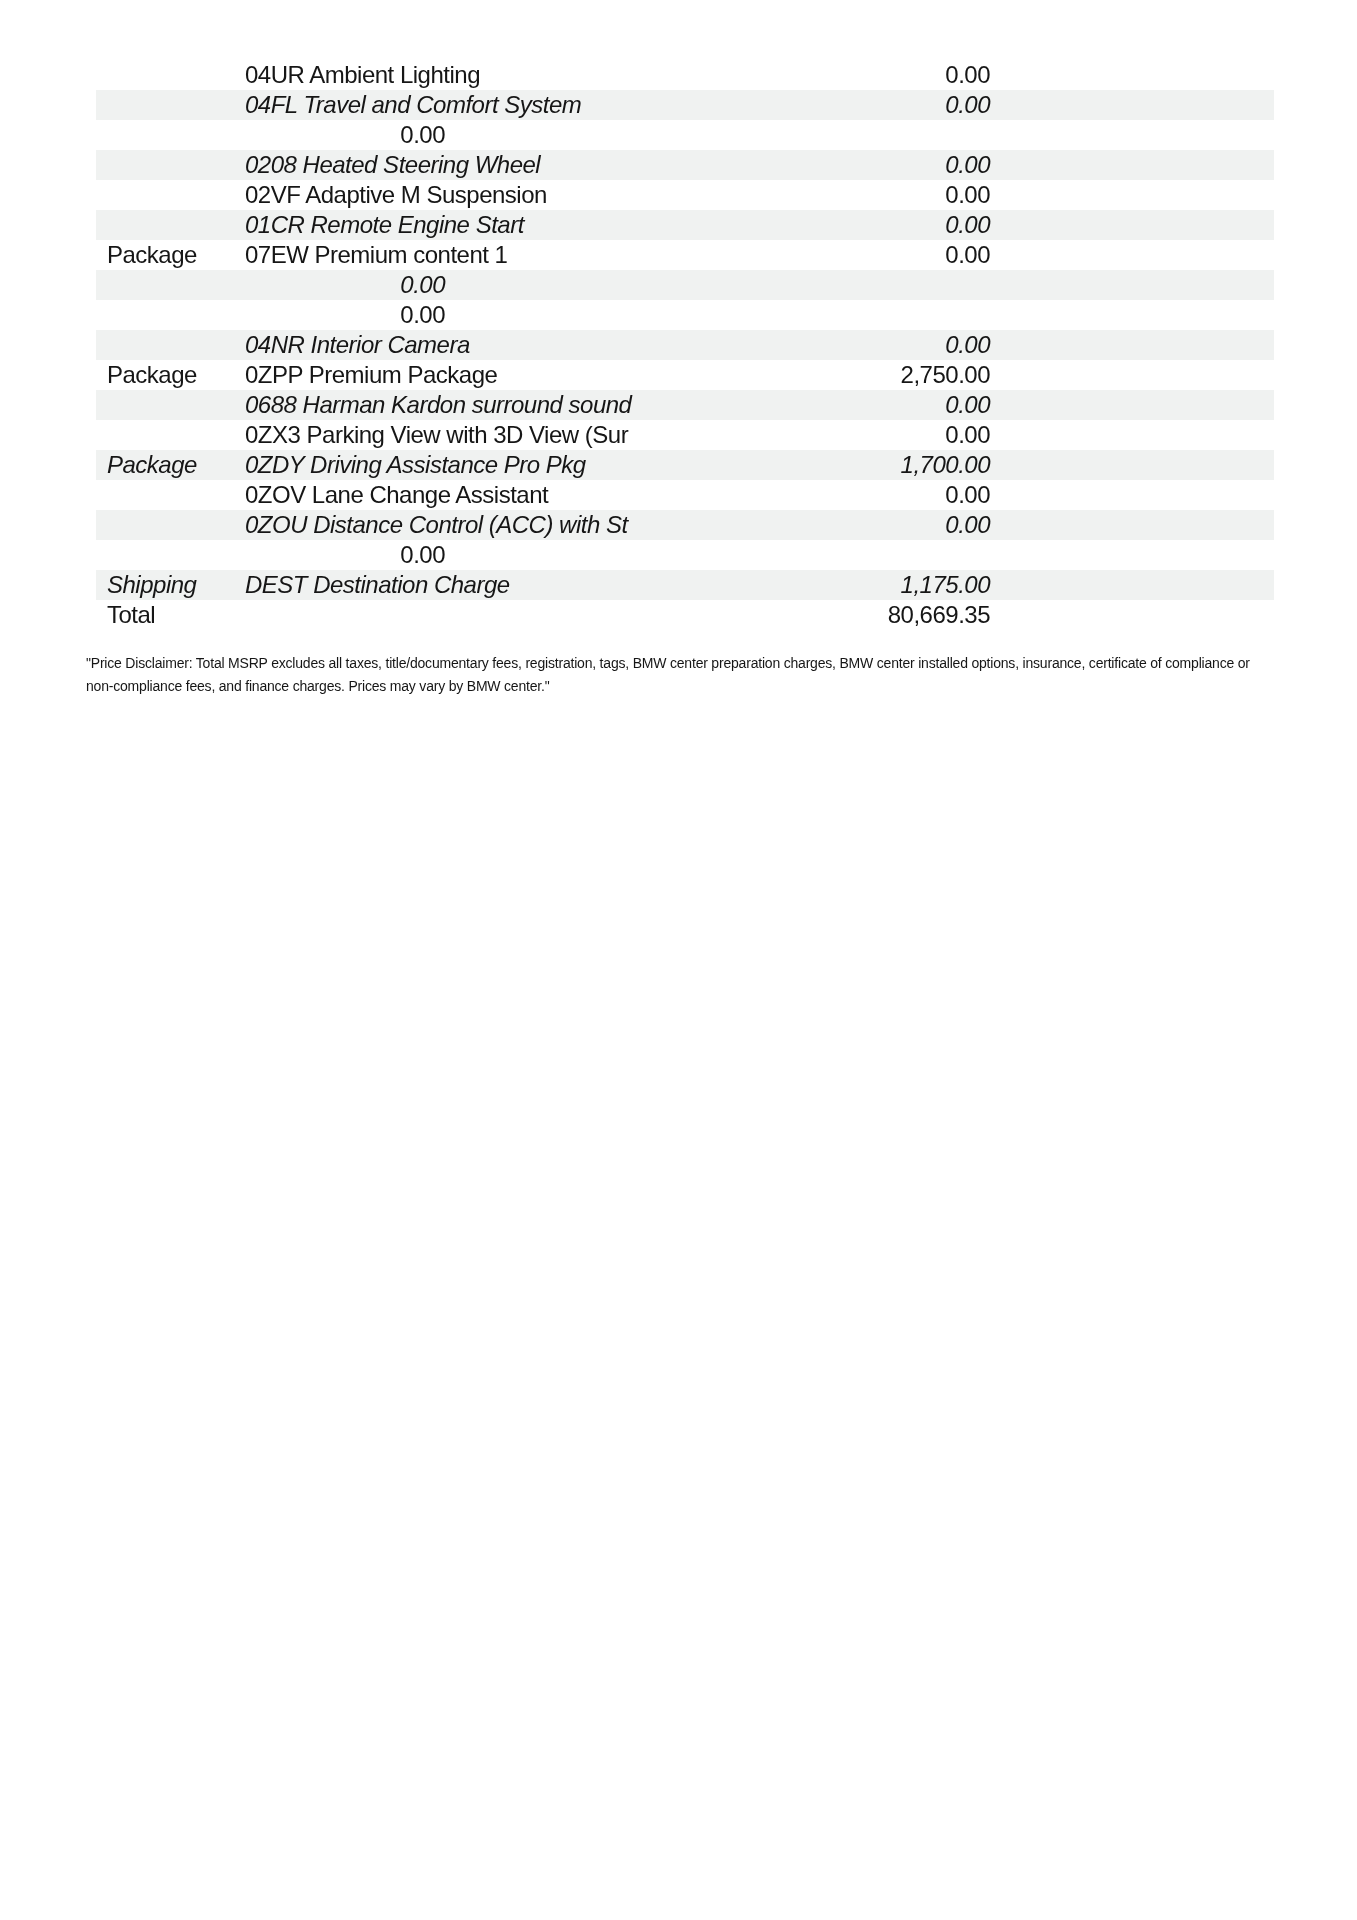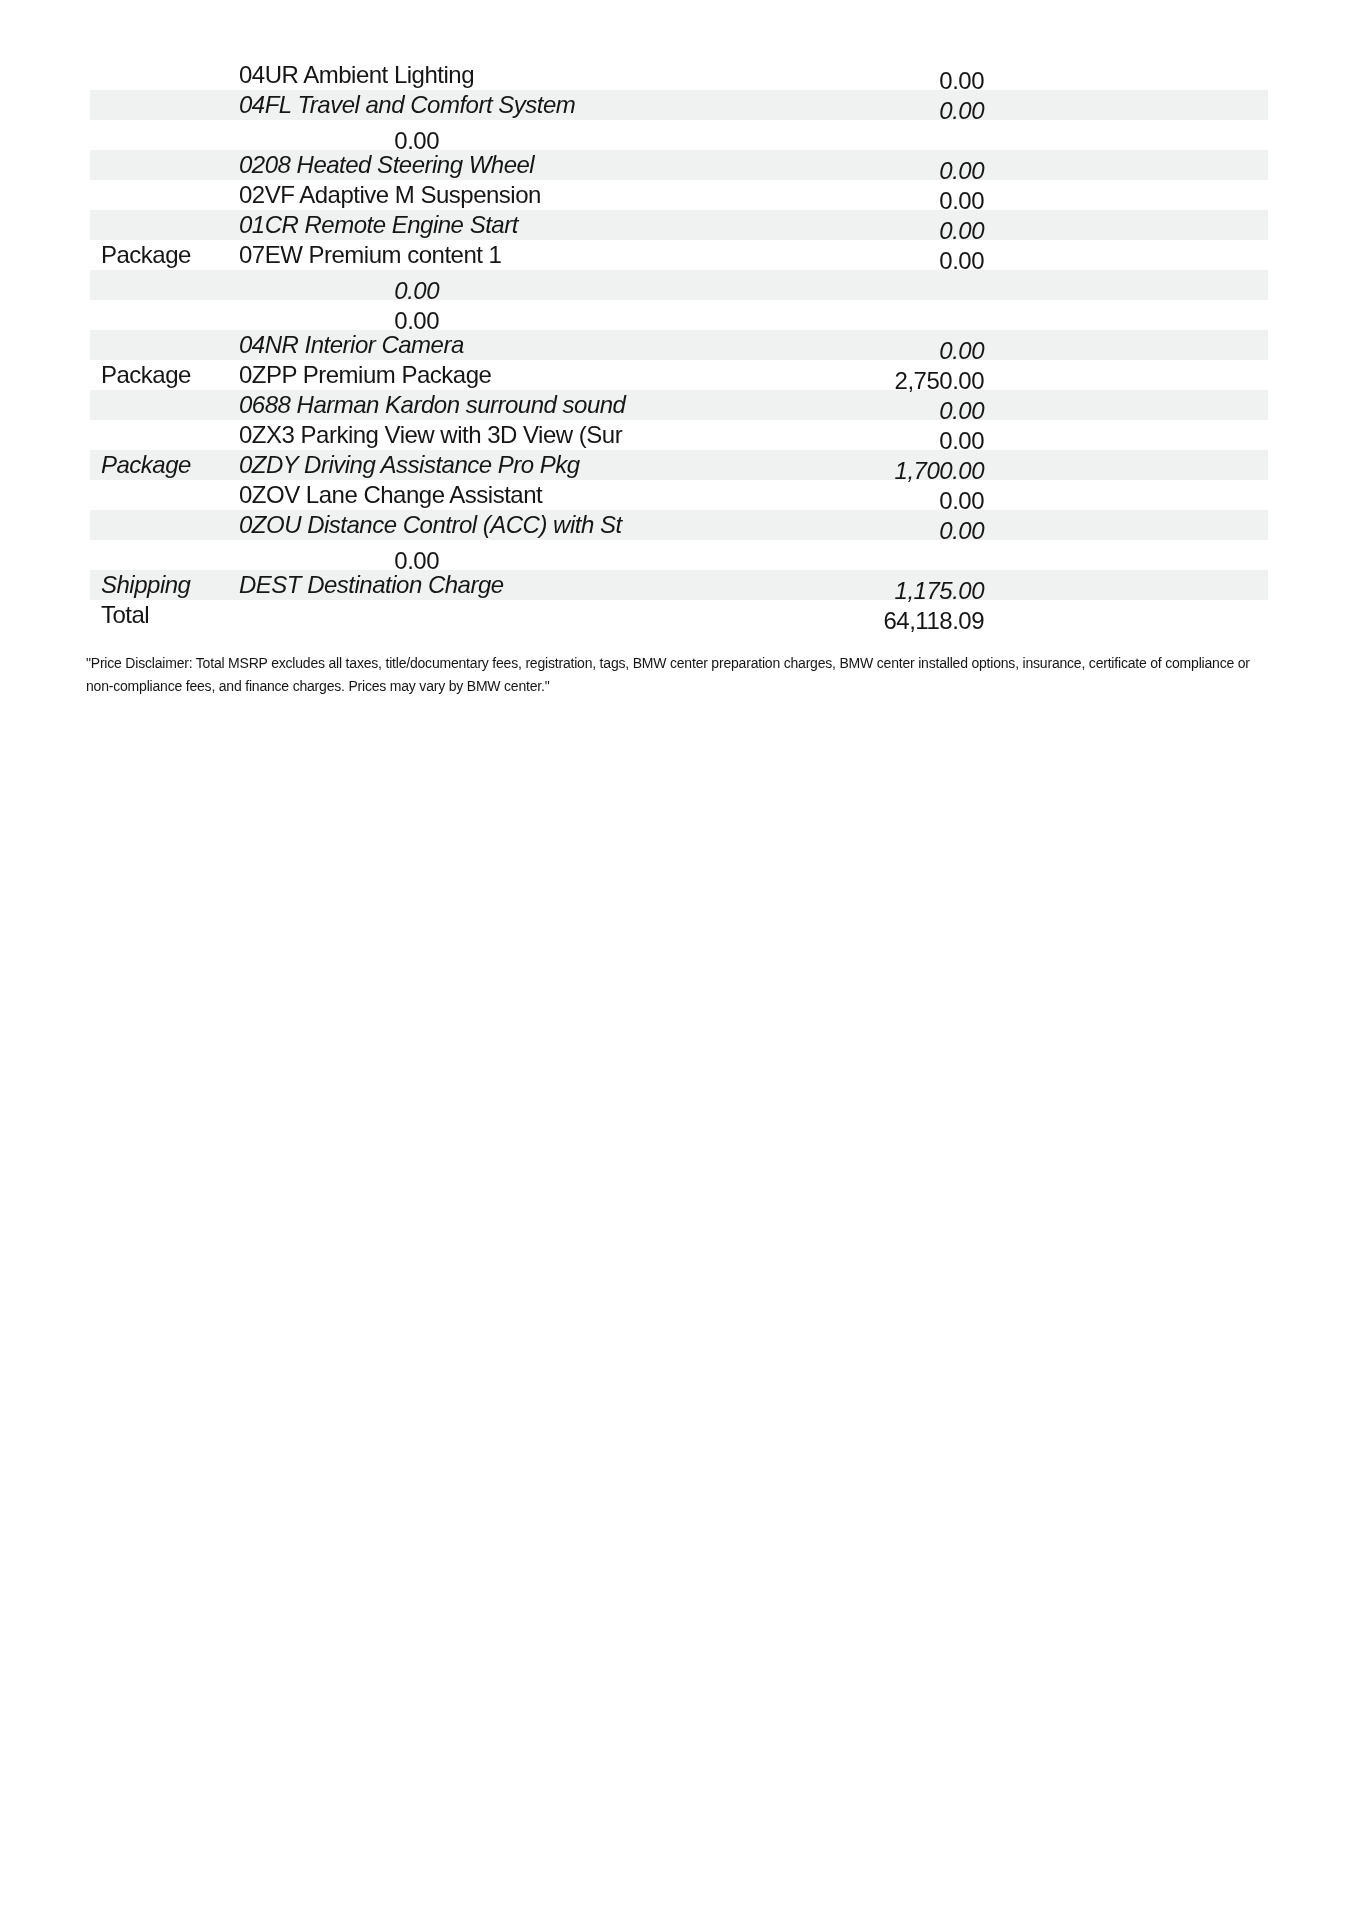--- a/index.html
+++ b/index.html
@@ -10,21 +10,21 @@
   body {
     width: 1357px;
     height: 1920px;
     position: relative;
     font-family: "Liberation Sans", sans-serif;
     color: #161616;
     overflow: hidden;
   }
   .pricing-table {
     position: absolute;
-    left: 90px;
+    left: 96px;
     top: 60px;
     width: 1178px;
   }
   .row {
     display: flex;
     height: 30px;
     line-height: 30px;
     font-size: 24px;
     letter-spacing: -0.5px;
     white-space: nowrap;
@@ -40,21 +40,20 @@
   }
   .cell-item {
     flex: 1 1 auto;
     overflow: hidden;
   }
   .cell-price {
     width: 200px;
     flex: 0 0 auto;
     text-align: right;
     margin-right: 284px;
-    margin-top: 6px;
   }
   .disclaimer {
     position: absolute;
     left: 86px;
     top: 652px;
     width: 1192px;
     font-size: 14px;
     line-height: 23px;
     letter-spacing: -0.2px;
     color: #161616;
@@ -146,17 +145,17 @@
       <div class="cell-price">0.00</div>
     </div>
     <div class="row striped">
       <div class="cell-category">Shipping</div>
       <div class="cell-item">DEST Destination Charge</div>
       <div class="cell-price">1,175.00</div>
     </div>
     <div class="row">
       <div class="cell-category">Total</div>
       <div class="cell-item"></div>
-      <div class="cell-price">64,118.09</div>
+      <div class="cell-price">80,669.35</div>
     </div>
   </div>
 
 <div class="disclaimer">"Price Disclaimer: Total MSRP excludes all taxes, title/documentary fees, registration, tags, BMW center preparation charges, BMW center installed options, insurance, certificate of compliance or non-compliance fees, and finance charges. Prices may vary by BMW center."</div>
 
 </body></html>

